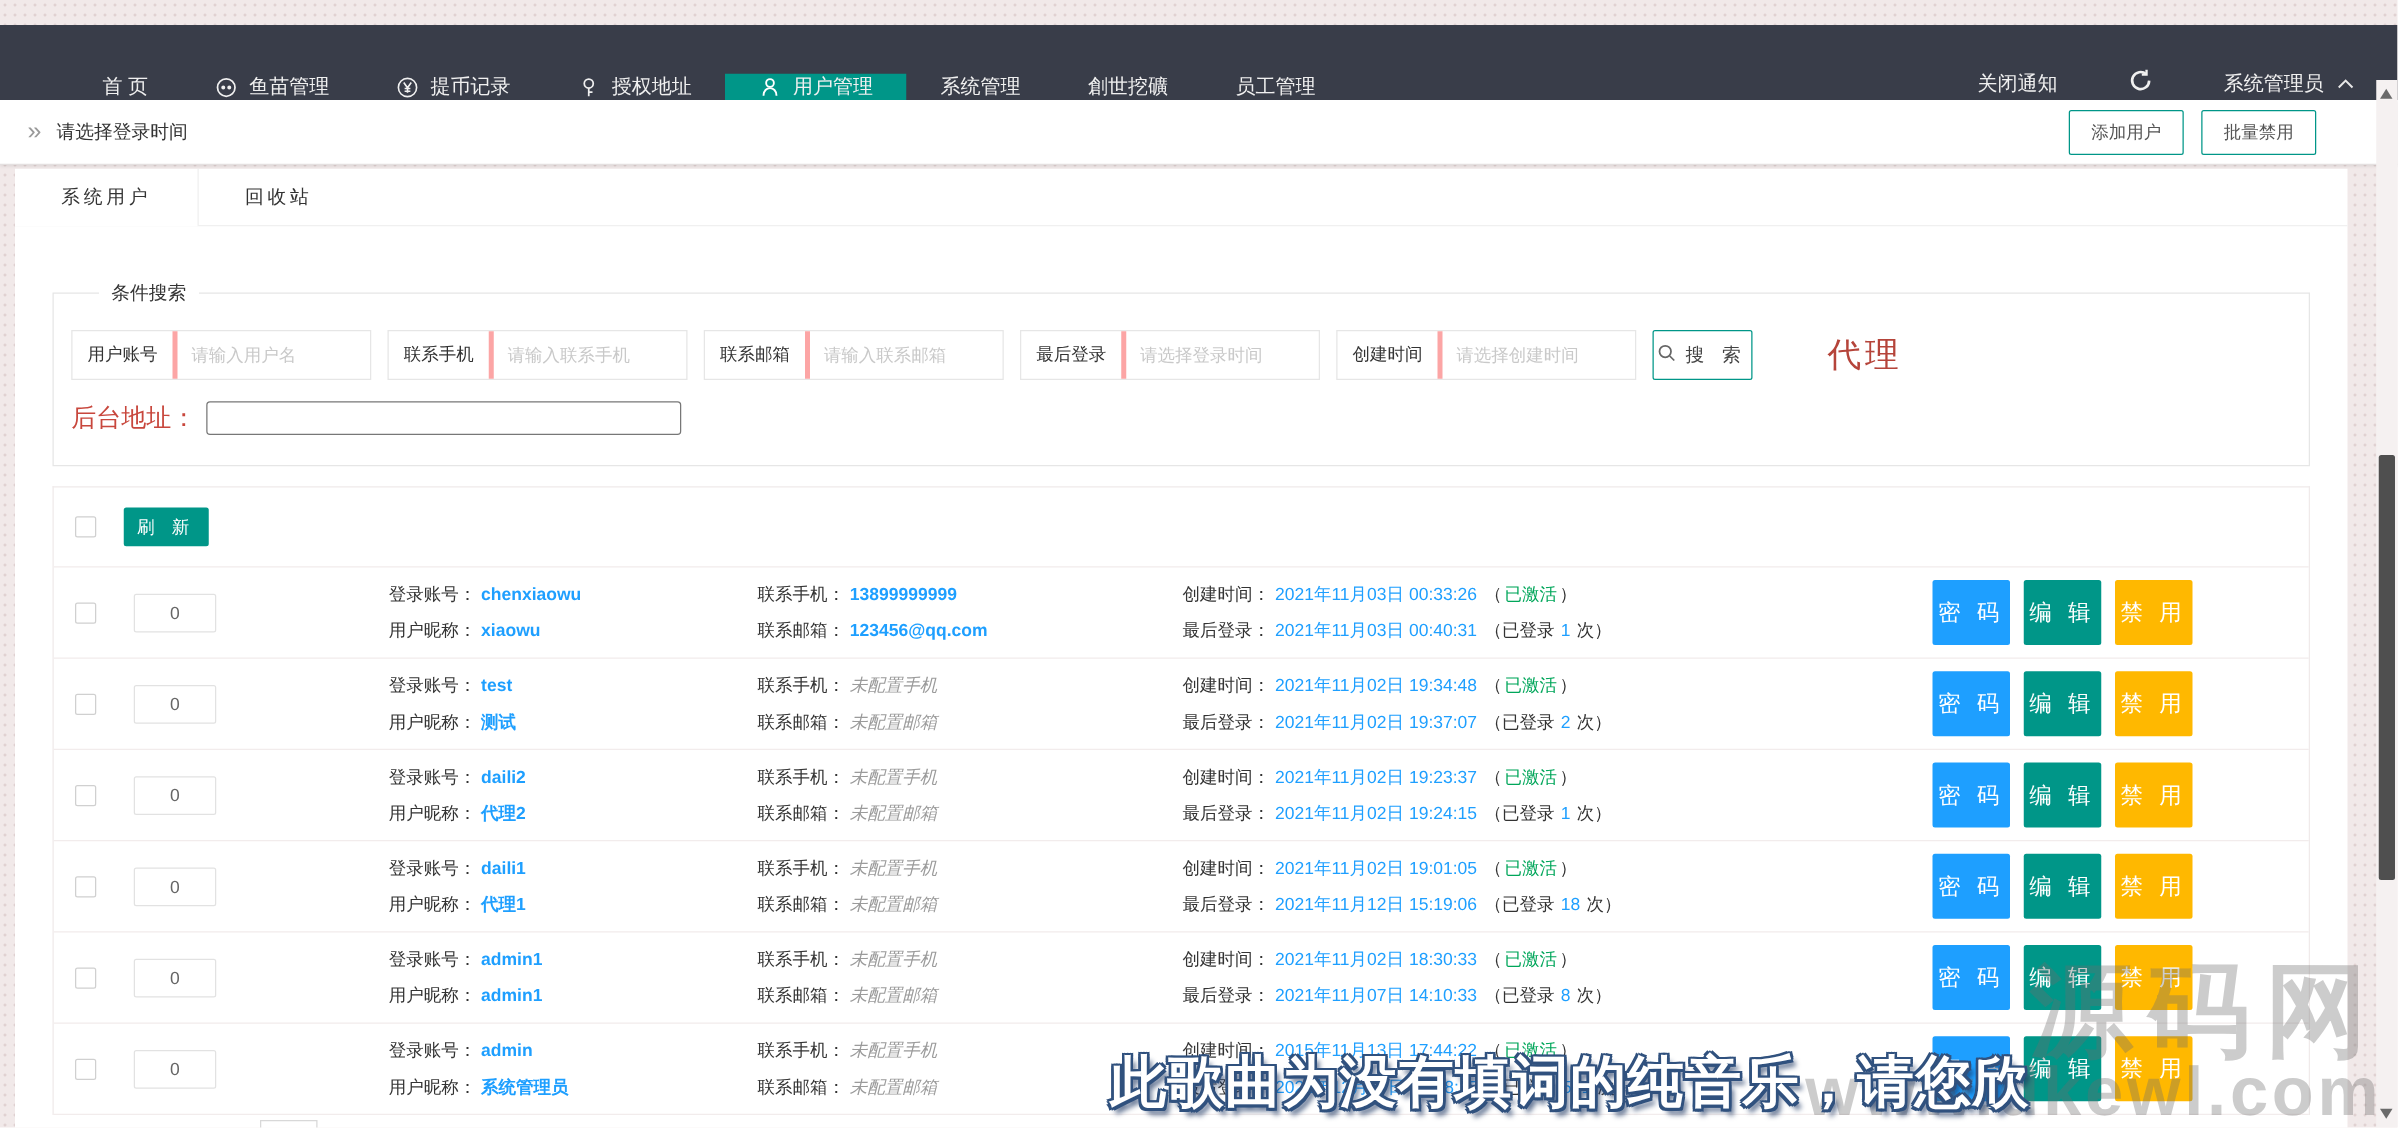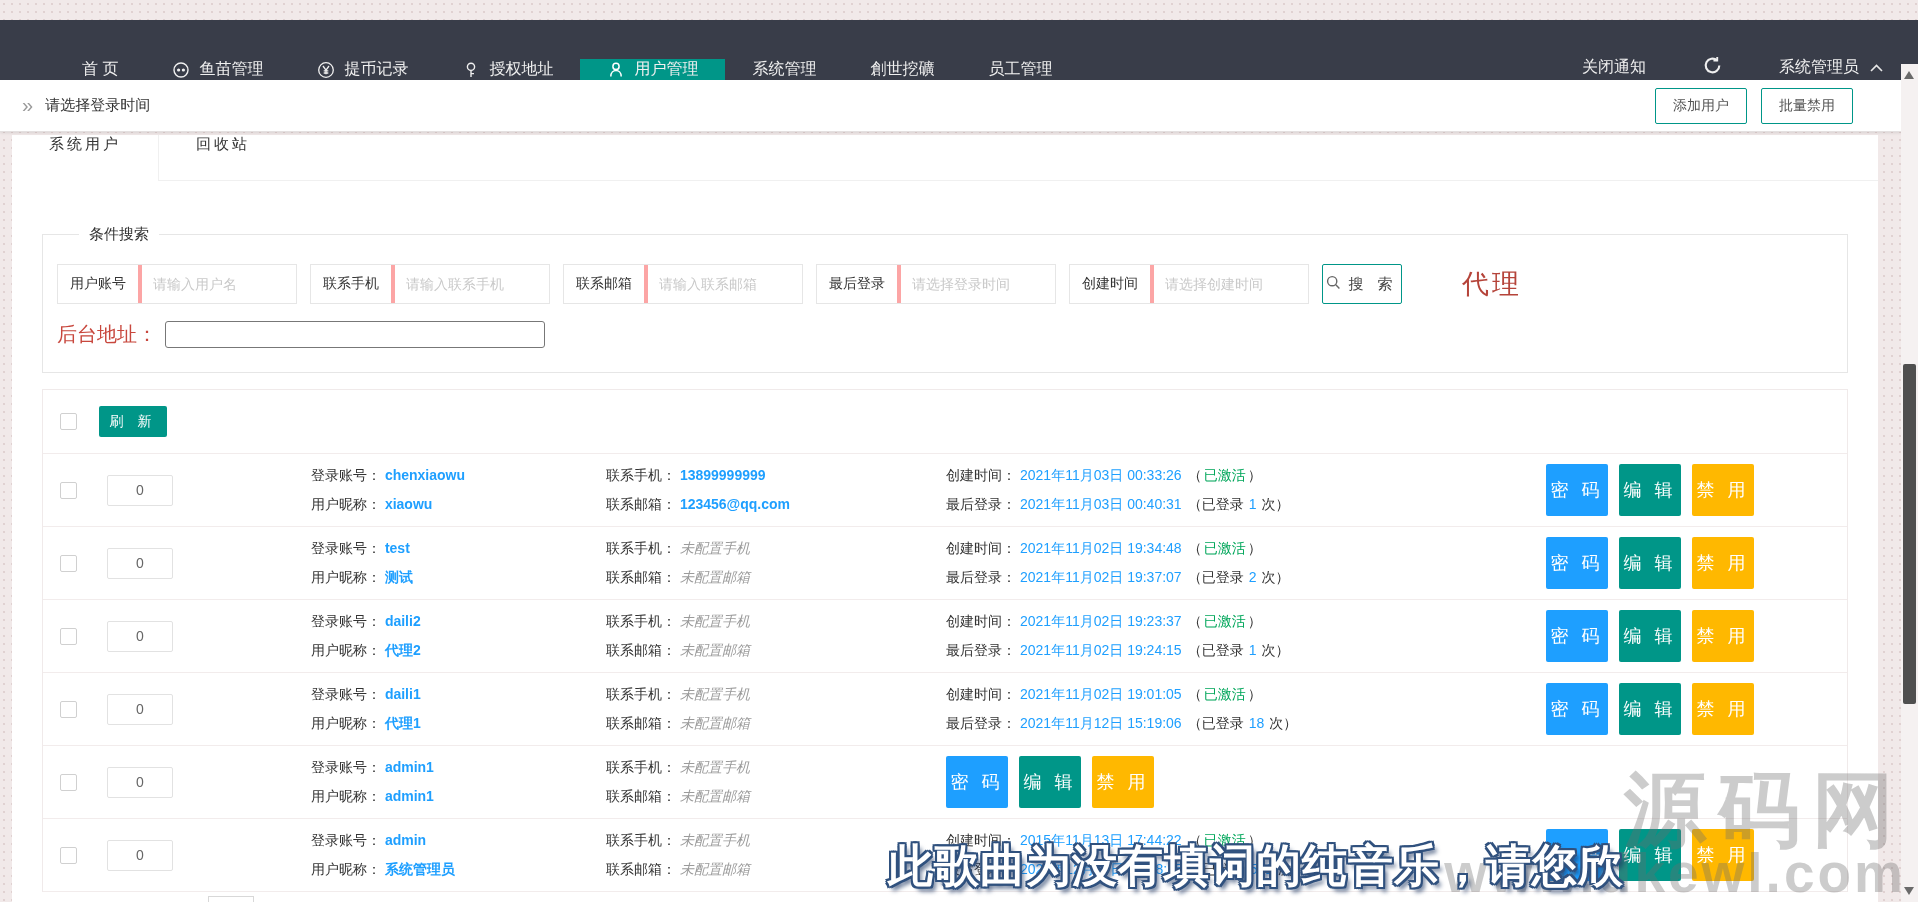--- a/index.html
+++ b/index.html
@@ -29,21 +29,21 @@
     border-bottom:1px solid #e4e0e0; box-shadow:0 1px 3px rgba(0,0,0,.10); }
   .crumb-arrows { color:#9a9a9a; font-size:20px; }
   .crumb-title { margin-left:12px; font-size:15px; color:#333; }
   .crumb-actions { margin-left:auto; display:flex; gap:14px; margin-right:43px; }
   .btn-outline { height:36px; padding:0 17px; background:#fff; border:1px solid #009688;
     border-radius:2px; color:#555; font-size:14px; cursor:pointer; }
 
   
   .card { position:absolute; z-index:10; left:12px; top:135px; width:1866px; height:860px; background:#fff; }
   .tabs { display:flex; height:46px; border-bottom:1px solid #f0f0f0; font-size:15px; color:#333; }
-  .tab { padding:0 37px; display:flex; letter-spacing:3px; cursor:pointer; position:relative; }
+  .tab { padding:0 37px; display:flex; align-items:center; letter-spacing:3px; cursor:pointer; position:relative; }
   .tab.active { border-right:1px solid #f0f0f0; }
   .tab.active::after { content:""; position:absolute; left:0; right:0; bottom:-1px; height:1px; background:#fff; }
 
   .content { padding:0 30px; }
 
   
   fieldset.search { margin-top:44px; border:1px solid #e6e6e6; padding:20px 14px 24px; }
   fieldset.search legend { margin-left:22px; padding:0 10px; font-size:15px; color:#333; }
   .search-row { display:flex; align-items:center; }
   .fgroup { display:flex; align-items:center; border:1px solid #e6e6e6; height:40px; width:240px;
@@ -427,20 +427,28 @@
     <div class="cell-info cell-contact">
       <div class="line">
         <span class="lbl">联系手机：</span>
         <span class="val unset">未配置手机</span>
       </div>
       <div class="line">
         <span class="lbl">联系邮箱：</span>
         <span class="val unset">未配置邮箱</span>
       </div>
     </div>
+    <div class="cell-info cell-dates">
+      <div class="line">
+        <span class="lbl">创建时间：</span><span class="date">2021年11月02日 18:30:33</span><span class="dark">（</span><span class="green">已激活</span><span class="dark">）</span>
+      </div>
+      <div class="line">
+        <span class="lbl">最后登录：</span><span class="date">2021年11月07日 14:10:33</span><span class="dark">（</span><span class="dark">已登录</span><span class="num">8</span><span class="dark">次</span><span class="dark">）</span>
+      </div>
+    </div>
     <div class="cell-actions">
       <button class="act act-pw">密 码</button>
       <button class="act act-edit">编 辑</button>
       <button class="act act-ban">禁 用</button>
     </div>
   </div>
 
   <div class="trow">
     <div class="cell-cb">
               <span class="cb"></span>

